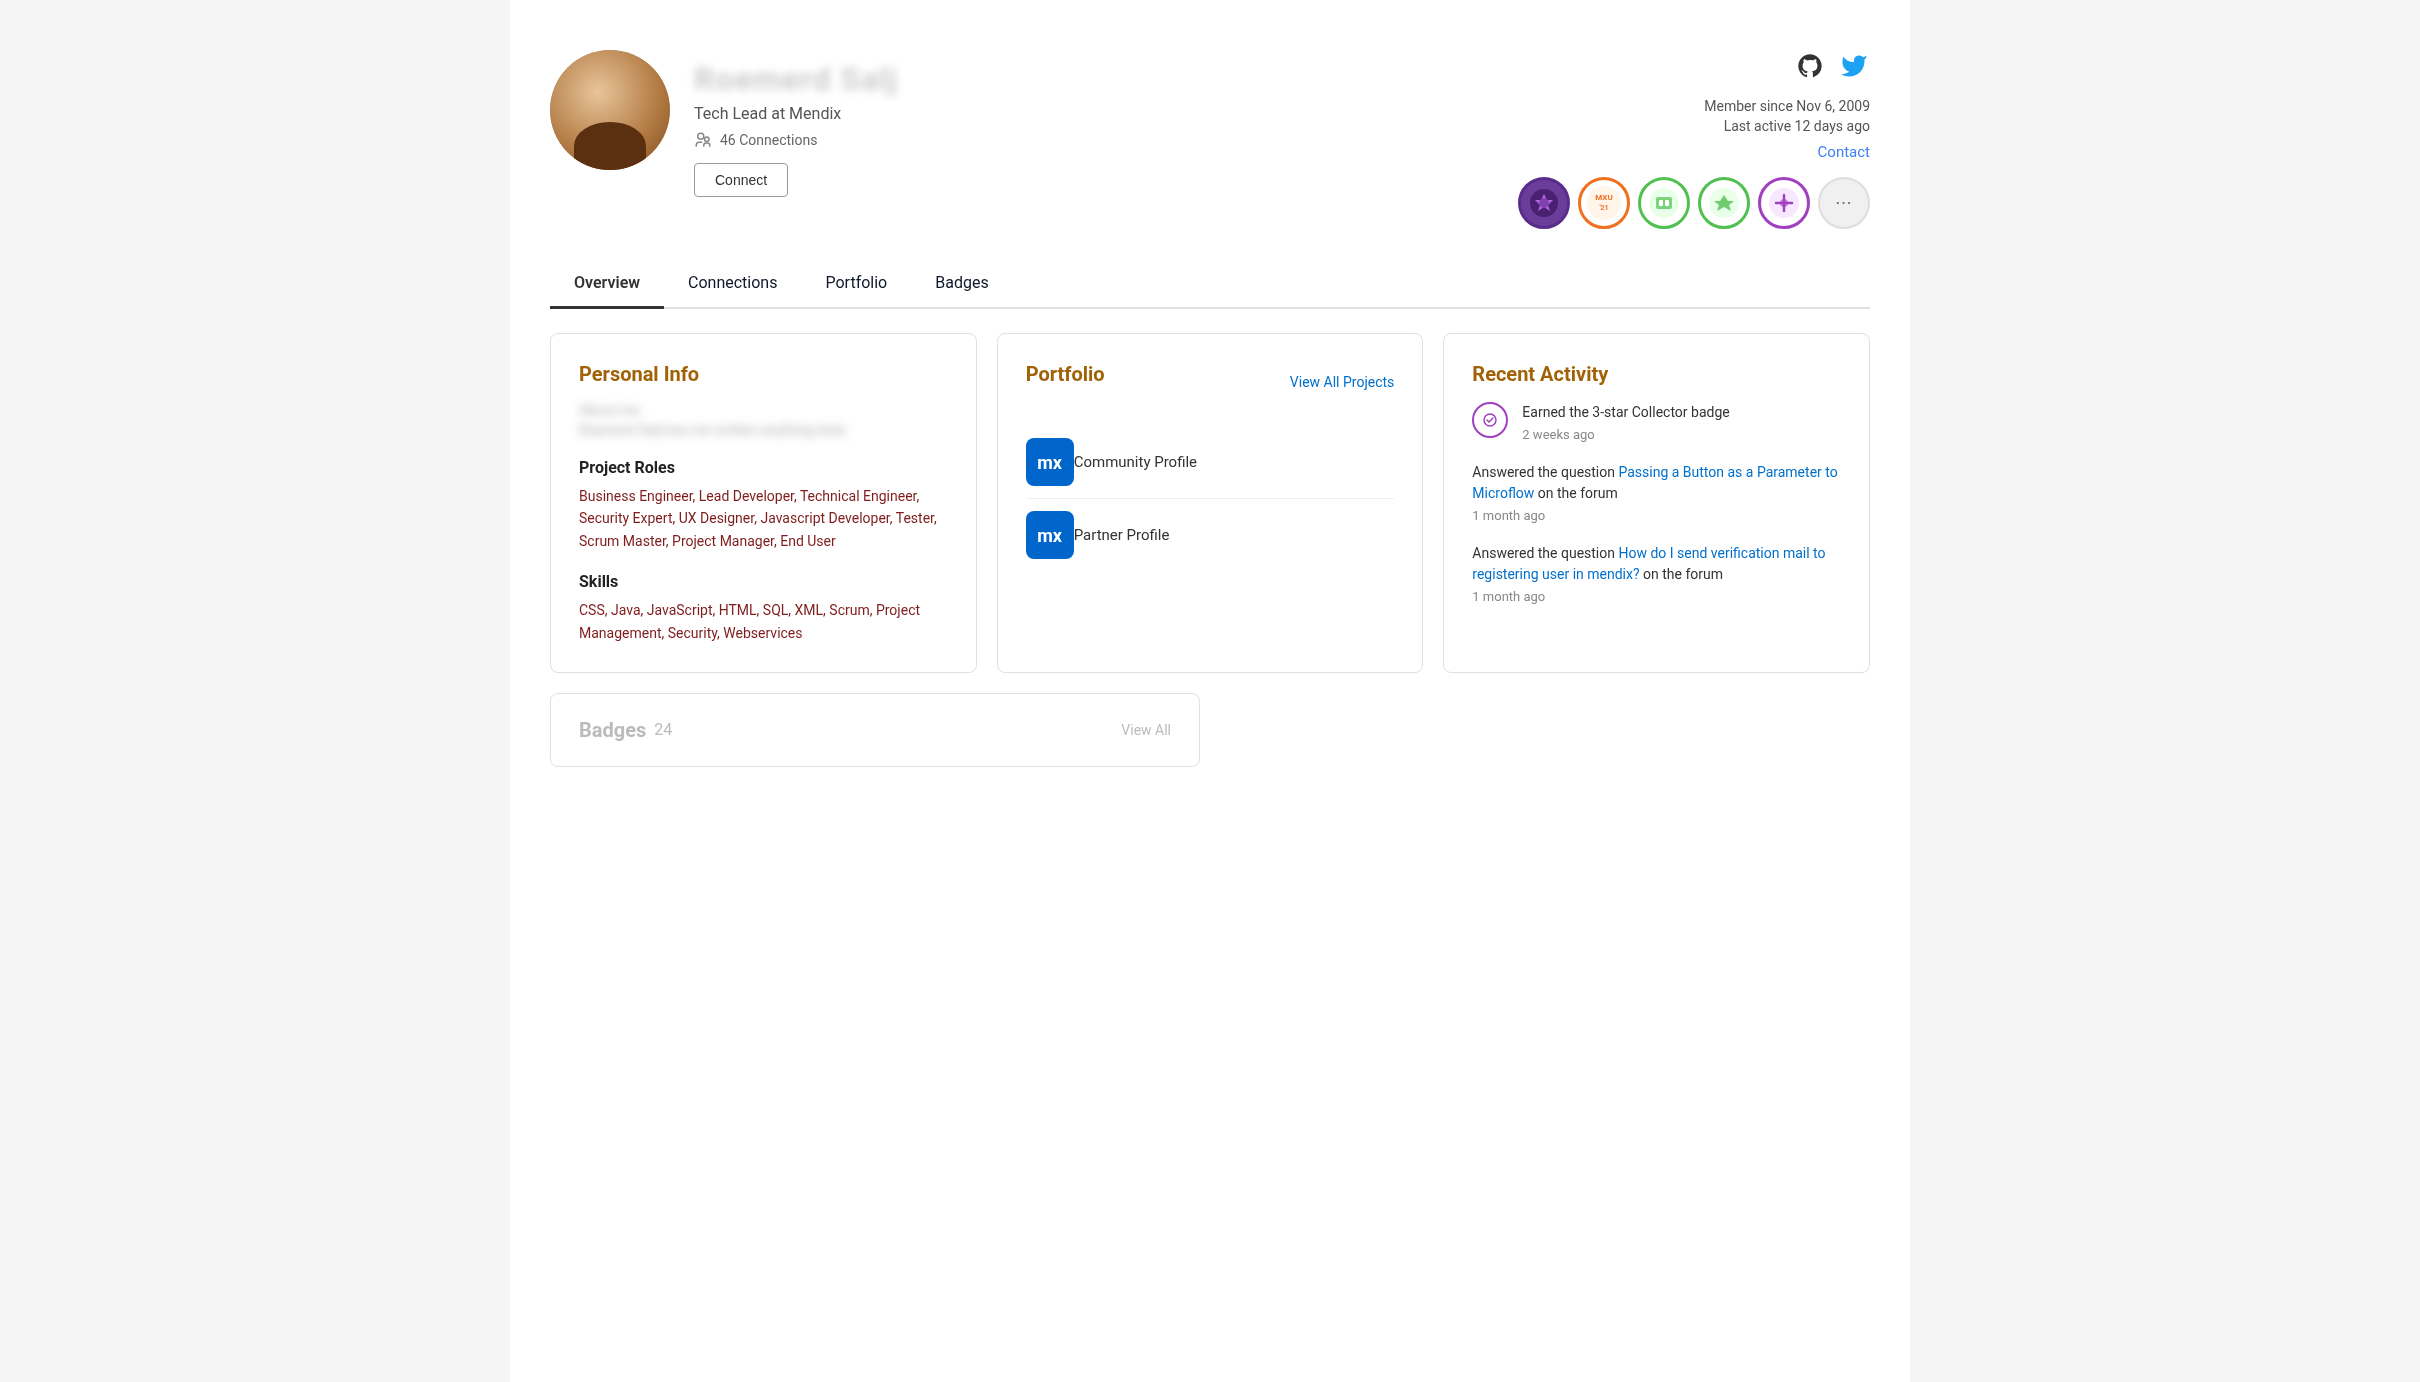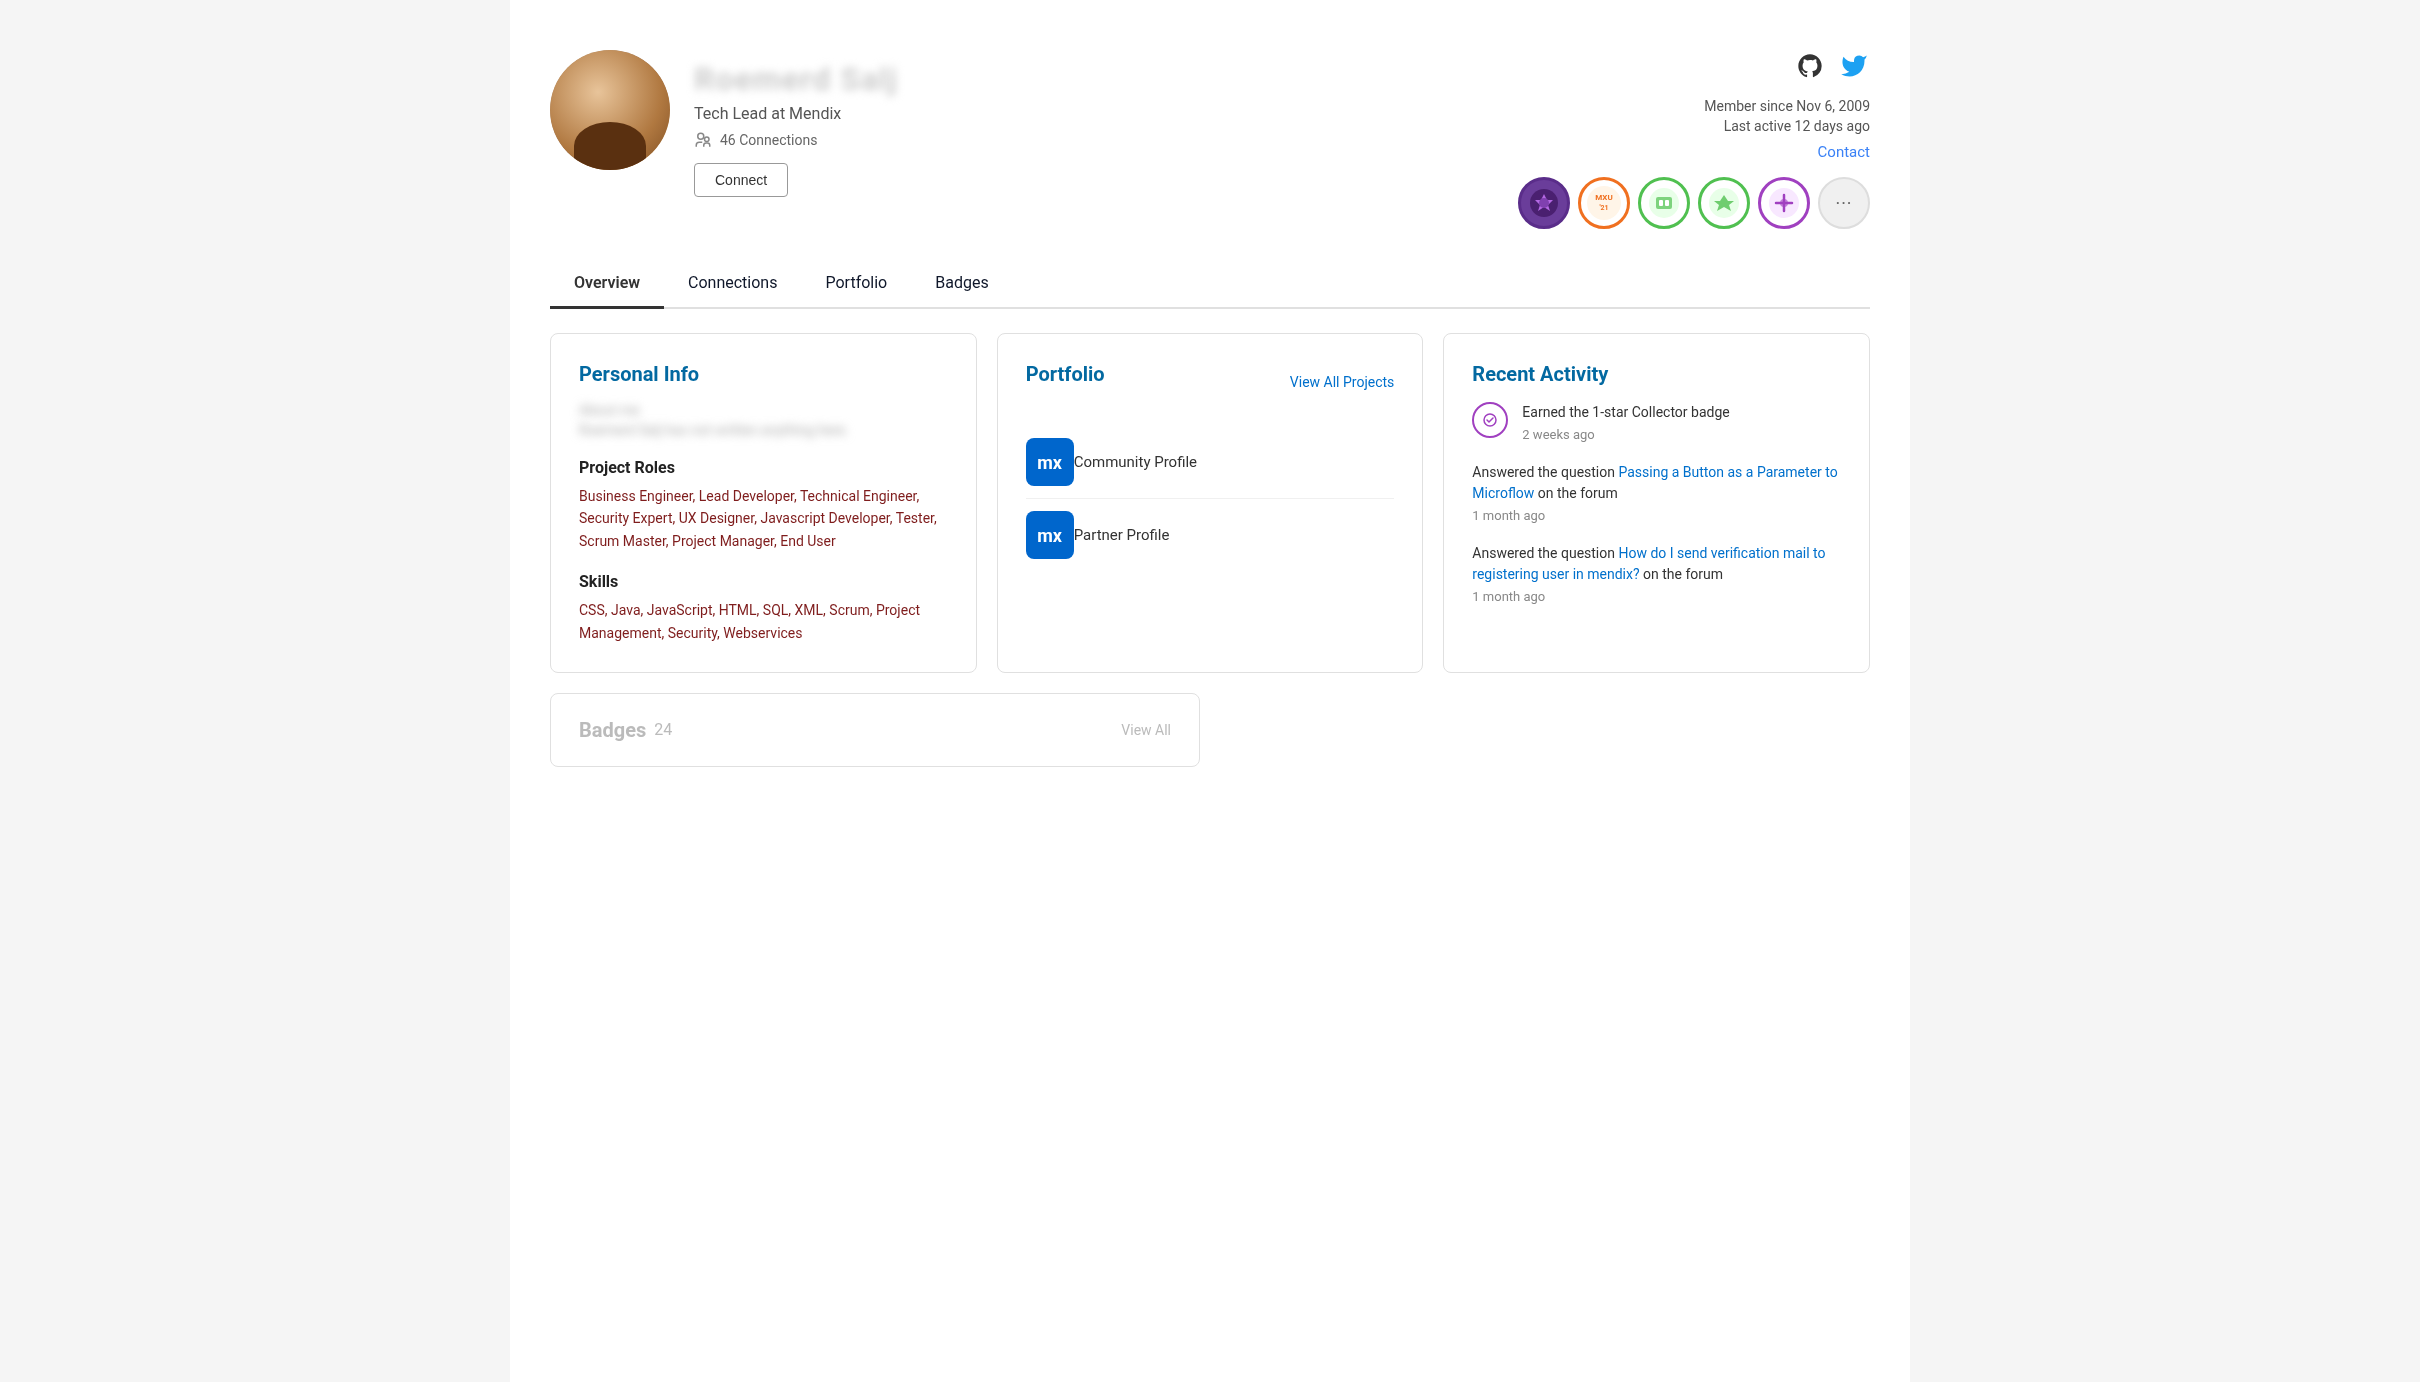--- a/index.html
+++ b/index.html
@@ -43,21 +43,21 @@
     .tabs { display: flex; gap: 0; }
     .tab { padding: 14px 24px; cursor: pointer; font-size: 16px; color: #0f172a; border-bottom: 3px solid transparent; margin-bottom: -2px; transition: color 0.2s; }
     .tab.active { color: #333; font-weight: 600; border-bottom: 3px solid #333; }
     
     
     .content-grid { display: grid; grid-template-columns: 1fr 1fr 1fr; gap: 20px; }
     
     .card { background: #fff; border: 1px solid #e0e0e0; border-radius: 8px; padding: 28px; }
     
     
-    .card-title { font-size: 20px; font-weight: 700; color: #0369a1; margin-bottom: 16px; }
+    .card-title { font-size: 20px; font-weight: 700; color: #a16207; margin-bottom: 16px; }
     .blurred-text { filter: blur(5px); color: #aaa; font-size: 14px; margin-bottom: 4px; user-select: none; }
     .section-label { font-size: 16px; font-weight: 700; color: #222; margin-top: 20px; margin-bottom: 8px; }
     .section-content { font-size: 14px; color: #7f1d1d; line-height: 1.6; }
     
     
     .card-header { display: flex; justify-content: space-between; align-items: center; margin-bottom: 24px; }
     .view-link { color: #0070cc; font-size: 14px; text-decoration: none; cursor: pointer; }
     .portfolio-item { display: flex; align-items: center; padding: 12px 0; border-bottom: 1px solid #f0f0f0; }
     .portfolio-item:last-child { border-bottom: none; }
     .mx-logo { width: 48px; height: 48px; background: #0066cc; border-radius: 8px; display: flex; align-items: center; justify-content: center; color: #fff; font-weight: 700; font-size: 18px; }
@@ -214,21 +214,21 @@
       <div class="card-title">Recent Activity</div>
 
       <div class="activity-item">
         <div class="activity-icon">
           <svg width="16" height="16" viewBox="0 0 16 16">
             <circle cx="8" cy="8" r="6" fill="none" stroke="#a040c0" stroke-width="1.5"></circle>
             <path d="M5 8 L7 10 L11 6" stroke="#a040c0" stroke-width="1.5" fill="none" stroke-linecap="round"></path>
           </svg>
         </div>
         <div class="activity-content">
-          <div class="activity-text">Earned the 1-star Collector badge</div>
+          <div class="activity-text">Earned the 3-star Collector badge</div>
           <div class="activity-time">2 weeks ago</div>
         </div>
       </div>
 
       <div class="activity-item">
         <div class="activity-content">
           <div class="activity-text">
             Answered the question <a class="activity-link">Passing a Button as a Parameter to Microflow</a> on the forum
           </div>
           <div class="activity-time">1 month ago</div>

